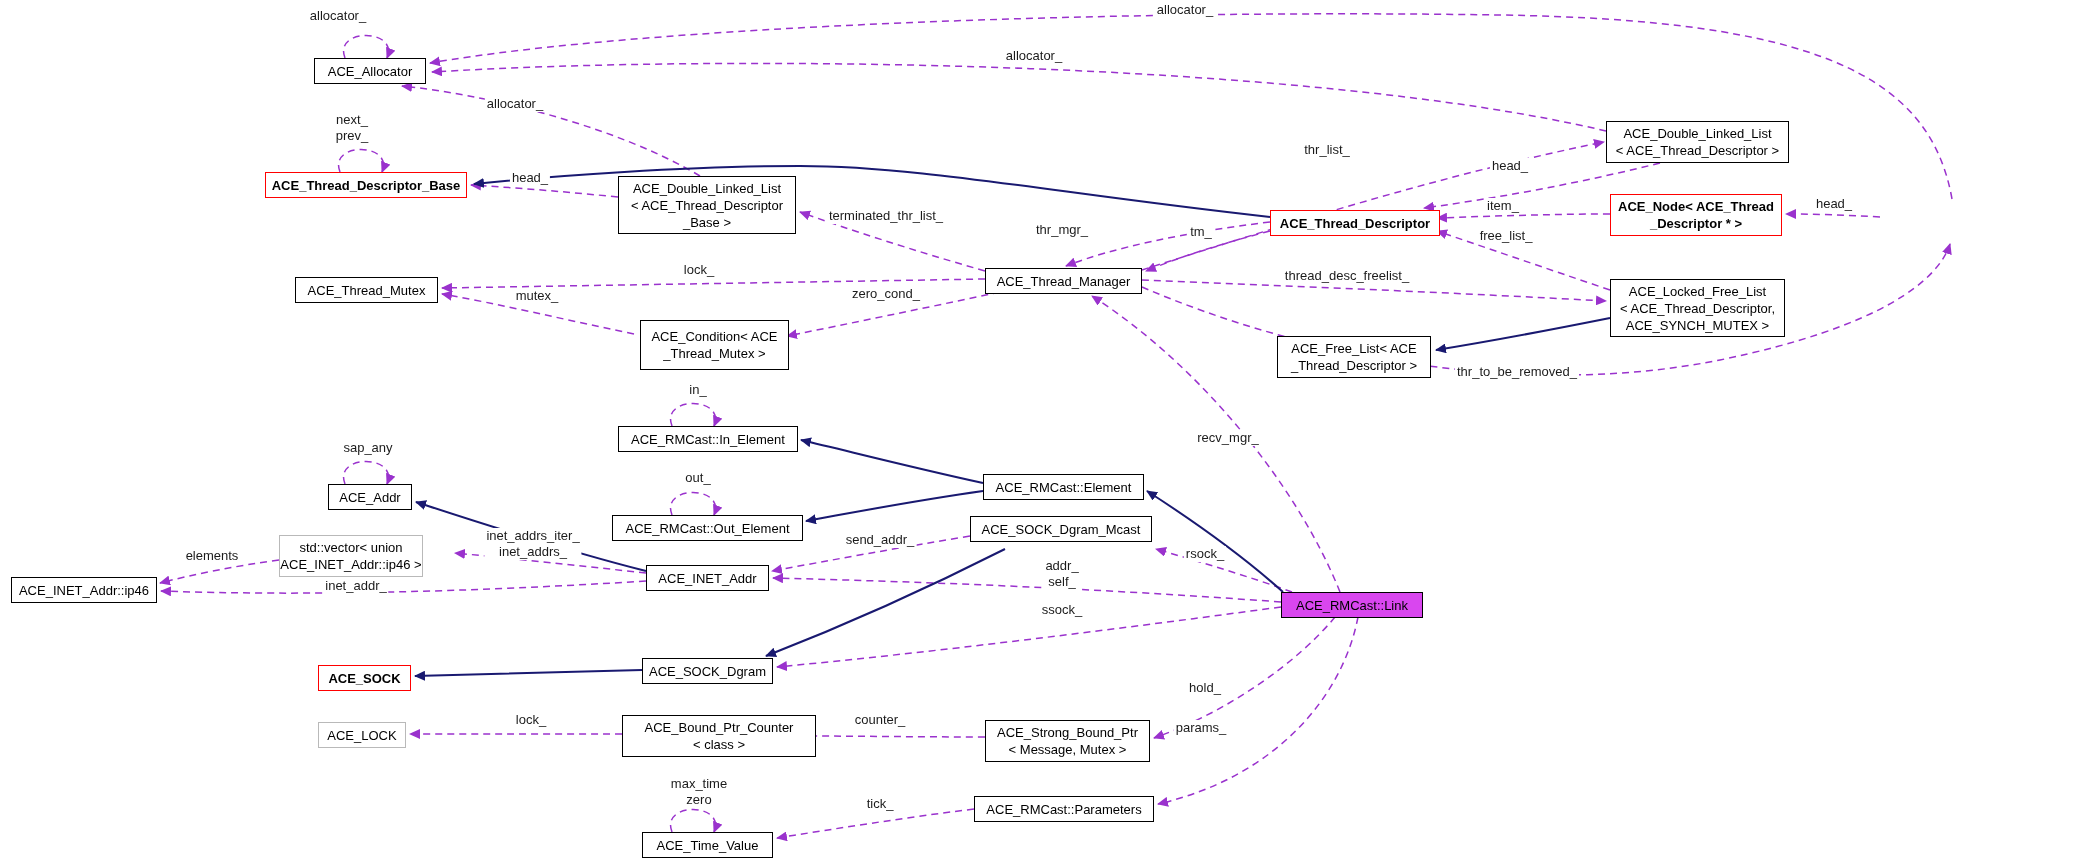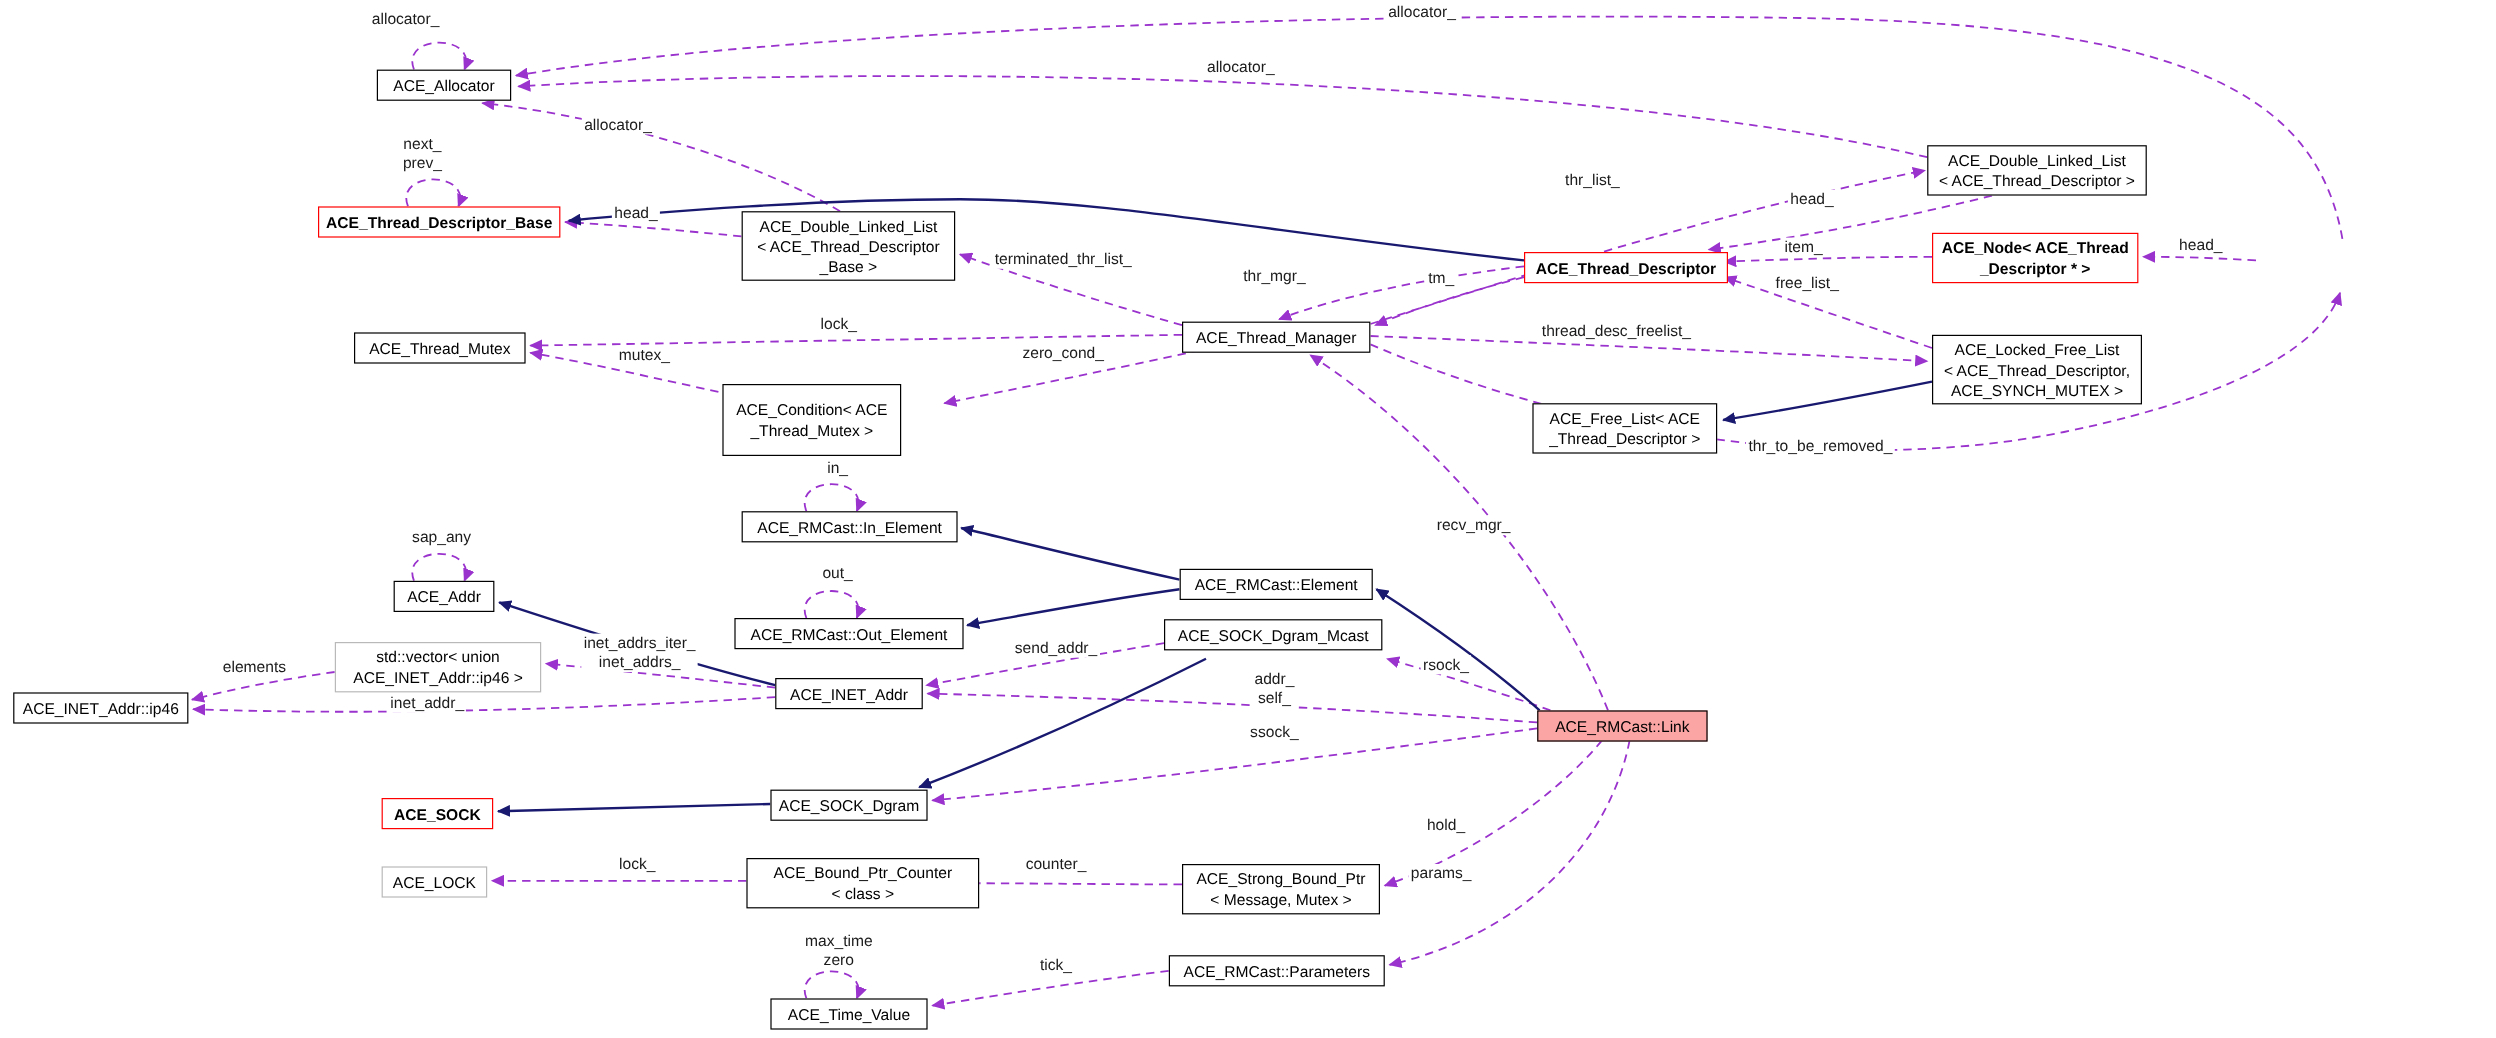--- a/index.html
+++ b/index.html
@@ -6,21 +6,21 @@
   #canvas{position:relative;width:2080px;height:865px;background:#ffffff;overflow:hidden;
           font-family:"Liberation Sans", sans-serif;}
   #edges{position:absolute;left:0;top:0;z-index:1;}
   .node{position:absolute;z-index:2;background:#ffffff;border:1px solid #000000;
         display:flex;flex-direction:column;align-items:center;justify-content:center;
         font-size:13px;line-height:17px;color:#000;text-align:center;box-sizing:border-box;
         padding:1px 4px;white-space:nowrap;}
   .node span{display:block;}
   .node.red{border-color:#ff0000;font-weight:bold;}
   .node.gray{border-color:#b9b9b9;}
-  .node.current{background:#fca5a5;border-color:#000;}
+  .node.current{background:#d946ef;border-color:#000;}
   .elabel{position:absolute;z-index:3;transform:translateX(-50%);font-size:13px;line-height:16px;
           color:#1b1b1b;white-space:nowrap;background:#ffffff;padding:0 2px;text-align:center;}
   path.d{stroke:#9a32cd;stroke-width:1.5;fill:none;stroke-dasharray:7,5;}
   path.s{stroke:#191970;stroke-width:2;fill:none;}
 </style>
 </head>
 <body>
 
 <div id="canvas">
 
@@ -88,21 +88,21 @@
     <span>ACE_Thread_Descriptor_Base</span>
   </div>
   <div class="node" style="left:618px;top:176px;width:178px;height:58px">
     <span>ACE_Double_Linked_List</span>
     <span>&lt; ACE_Thread_Descriptor</span>
     <span>_Base &gt;</span>
   </div>
   <div class="node" style="left:295px;top:277px;width:143px;height:26px">
     <span>ACE_Thread_Mutex</span>
   </div>
-  <div class="node" style="left:602px;top:320px;width:149px;height:60px">
+  <div class="node" style="left:640px;top:320px;width:149px;height:50px">
     <span>ACE_Condition&lt; ACE</span>
     <span>_Thread_Mutex &gt;</span>
   </div>
   <div class="node" style="left:985px;top:268px;width:157px;height:26px">
     <span>ACE_Thread_Manager</span>
   </div>
   <div class="node red" style="left:1270px;top:210px;width:170px;height:26px">
     <span>ACE_Thread_Descriptor</span>
   </div>
   <div class="node" style="left:1606px;top:121px;width:183px;height:42px">
@@ -127,21 +127,21 @@
   </div>
   <div class="node" style="left:983px;top:474px;width:161px;height:26px">
     <span>ACE_RMCast::Element</span>
   </div>
   <div class="node" style="left:328px;top:484px;width:84px;height:26px">
     <span>ACE_Addr</span>
   </div>
   <div class="node" style="left:612px;top:515px;width:191px;height:26px">
     <span>ACE_RMCast::Out_Element</span>
   </div>
-  <div class="node gray" style="left:279px;top:535px;width:172px;height:42px">
+  <div class="node gray" style="left:279px;top:535px;width:144px;height:42px">
     <span>std::vector&lt; union</span>
     <span>ACE_INET_Addr::ip46 &gt;</span>
   </div>
   <div class="node" style="left:646px;top:565px;width:123px;height:26px">
     <span>ACE_INET_Addr</span>
   </div>
   <div class="node" style="left:11px;top:577px;width:146px;height:26px">
     <span>ACE_INET_Addr::ip46</span>
   </div>
   <div class="node" style="left:970px;top:516px;width:182px;height:26px">

